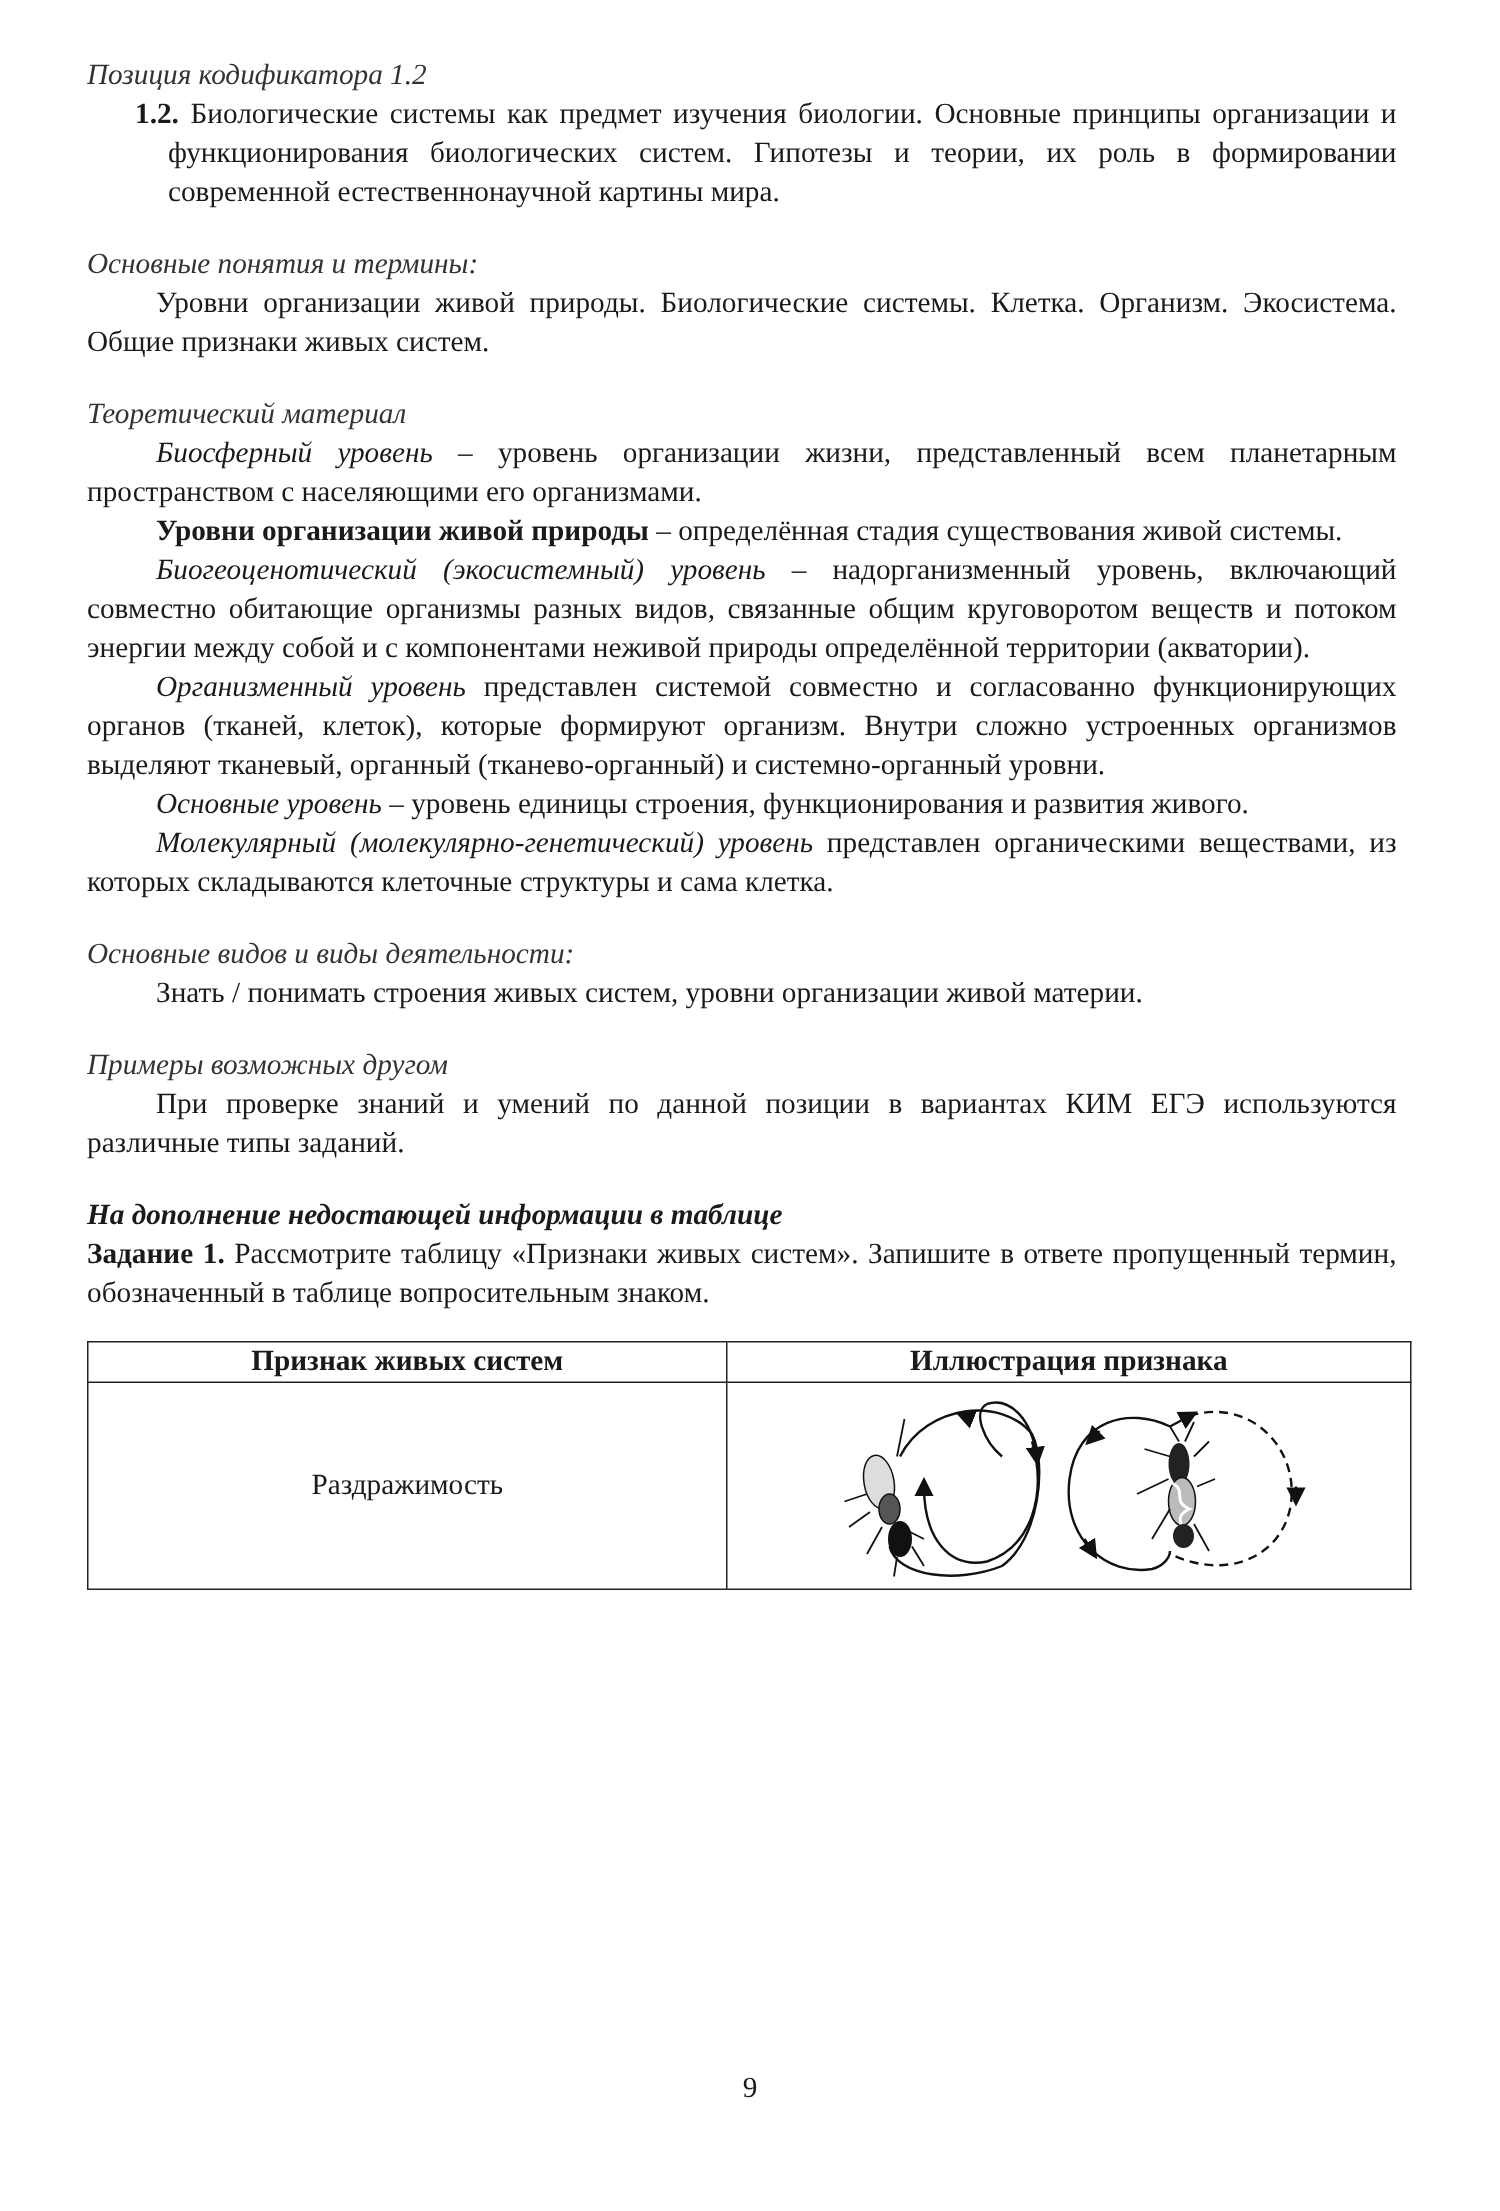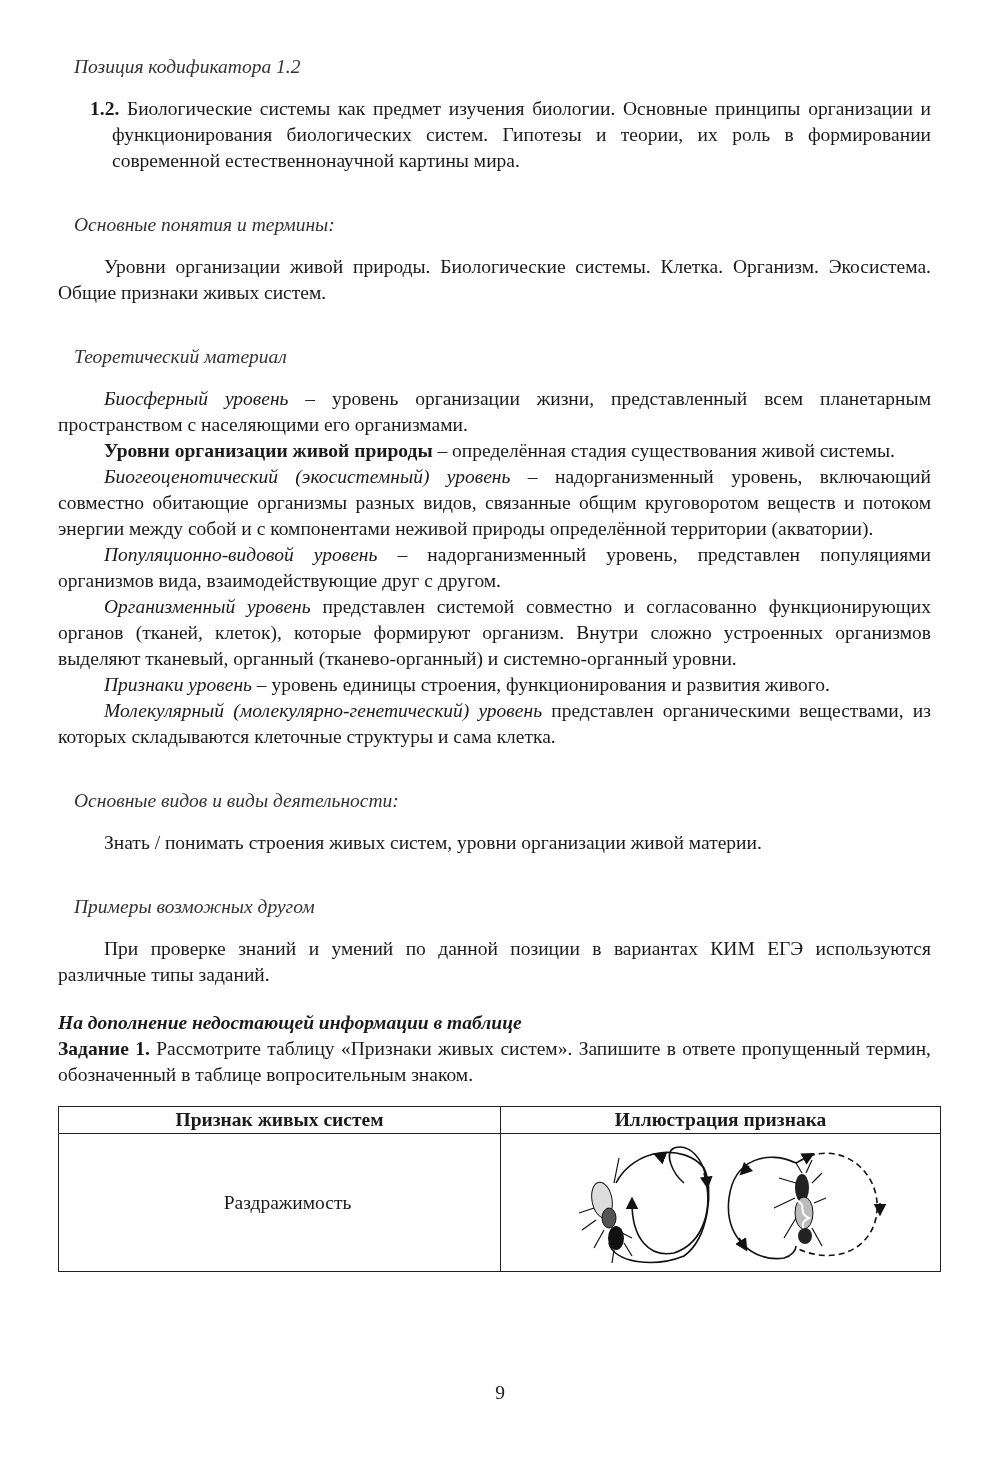--- a/index.html
+++ b/index.html
@@ -21,21 +21,21 @@
       position: absolute;
       left: 58px;
       top: 38px;
       width: 873px;
     }
     .it { font-style: italic; }
     .b { font-weight: bold; }
     .section-label {
       font-style: italic;
       color: #333;
-      margin: 16px;
+      margin: 0;
     }
     p { margin: 0; text-align: justify; }
     .hang { padding-left: 22px; text-indent: -22px; margin-left: 32px; }
     .indent { text-indent: 46px; }
     .gap { height: 22px; }
 
     table.task-table {
       margin-top: 18px;
       width: 883px;
       border-collapse: collapse;
@@ -50,21 +50,20 @@
     table.task-table th {
       font-weight: bold;
       text-align: center;
       height: 26px;
       font-size: 19.5px;
     }
     table.task-table td {
       height: 137px;
       text-align: center;
       vertical-align: middle;
-      padding-left: 16px;
     }
     .col1 { width: 425px; }
     .illus-wrap {
       display: flex;
       justify-content: center;
       align-items: center;
     }
     .page-number {
       position: absolute;
       top: 1380px;
@@ -87,23 +86,22 @@
   <p class="section-label">Основные понятия и термины:</p>
   <p class="indent">Уровни организации живой природы. Биологические системы. Клетка. Организм. Экосистема. Общие признаки живых систем.</p>
 
   <div class="gap"></div>
 
   <p class="section-label">Теоретический материал</p>
   <p class="indent"><span class="it">Биосферный уровень</span><span> – уровень организации жизни, представленный всем планетарным пространством с населяющими его организмами.</span></p>
 
   <p class="indent"><span class="b">Уровни организации живой природы</span><span> – определённая стадия существования живой системы.</span></p>
   <p class="indent"><span class="it">Биогеоценотический (экосистемный) уровень</span><span> – надорганизменный уровень, включающий совместно обитающие организмы разных видов, связанные общим круговоротом веществ и потоком энергии между собой и с компонентами неживой природы определённой территории (акватории).</span></p>
-  <p class="indent"><span class="it">Популяционно-видовой уровень</span><span> – надорганизменный уровень, представлен популяциями организмов вида, взаимодействующие друг с другом.</span></p>
   <p class="indent"><span class="it">Организменный уровень</span><span> представлен системой совместно и согласованно функционирующих органов (тканей, клеток), которые формируют организм. Внутри сложно устроенных организмов выделяют тканевый, органный (тканево-органный) и системно-органный уровни.</span></p>
-  <p class="indent"><span class="it">Признаки уровень</span><span> – уровень единицы строения, функционирования и развития живого.</span></p>
+  <p class="indent"><span class="it">Основные уровень</span><span> – уровень единицы строения, функционирования и развития живого.</span></p>
   <p class="indent"><span class="it">Молекулярный (молекулярно-генетический) уровень</span><span> представлен органическими веществами, из которых складываются клеточные структуры и сама клетка.</span></p>
 
   <div class="gap"></div>
 
   <p class="section-label">Основные видов и виды деятельности:</p>
   <p class="indent">Знать / понимать строения живых систем, уровни организации живой материи.</p>
 
   <div class="gap"></div>
 
   <p class="section-label">Примеры возможных другом</p>

